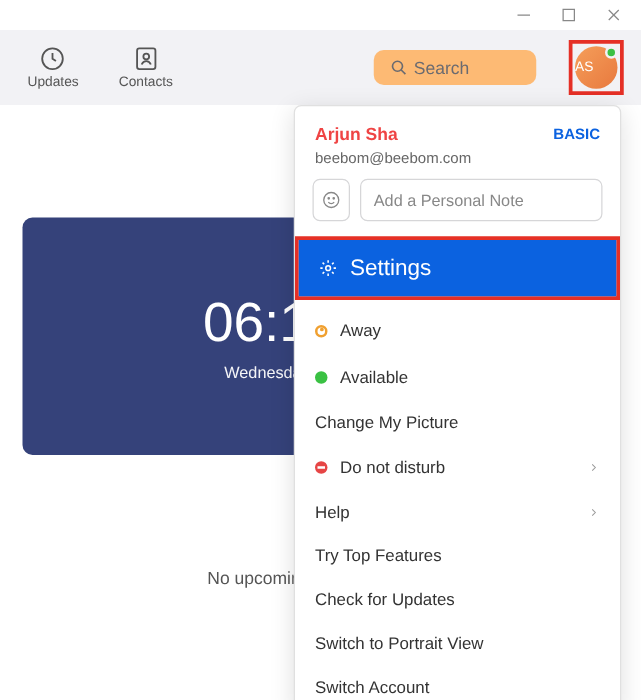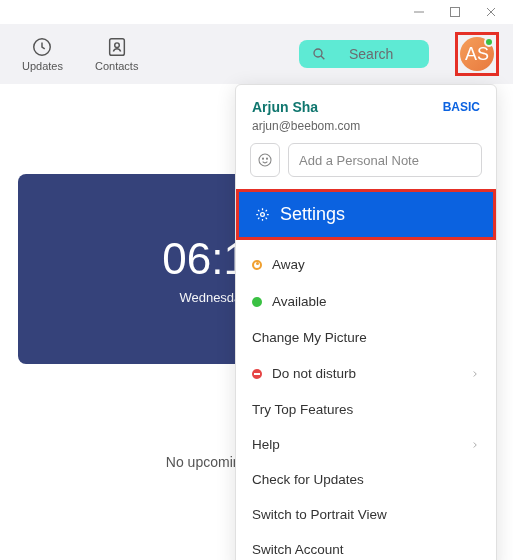--- a/index.html
+++ b/index.html
@@ -6,38 +6,38 @@
 body { width: 513px; height: 560px; background: #fff; overflow: hidden; position: relative; }
 
 .title-bar { height: 24px; display: flex; justify-content: flex-end; align-items: center; gap: 24px; padding-right: 16px; }
 .title-btn { width: 12px; height: 12px; display: flex; align-items: center; justify-content: center; color: #888; }
 .title-btn svg { width: 12px; height: 12px; }
 
 .top-nav { height: 60px; background: #f2f2f5; display: flex; align-items: center; padding: 0 14px; gap: 16px; }
 .nav-item { display: flex; flex-direction: column; align-items: center; gap: 2px; color: #555; font-size: 11px; cursor: pointer; padding: 4px 8px; }
 .nav-item .nav-icon { width: 22px; height: 22px; }
 .nav-spacer { flex: 1; }
-.search-box { display: flex; align-items: center; background: #5eead4; border-radius: 8px; padding: 6px 12px; width: 130px; gap: 22px; }
+.search-box { display: flex; align-items: center; background: #fdba74; border-radius: 8px; padding: 6px 12px; width: 130px; gap: 4px; }
 .search-box .icn { width: 16px; height: 16px; color: #6b6b70; }
 .search-box span { color: #6b6b70; font-size: 14px; }
 
 .avatar-wrap { position: relative; border: 3px solid #e53026; padding: 2px; margin-left: 10px; }
-.avatar { width: 34px; height: 34px; border-radius: 50%; background: linear-gradient(135deg, #f59e5a, #e8793e); display: flex; align-items: center; justify-content: center; color: #fff; font-size: 18px; font-weight: 500; position: relative; }
+.avatar { width: 34px; height: 34px; border-radius: 50%; background: linear-gradient(135deg, #f59e5a, #e8793e); display: flex; align-items: center; justify-content: flex-start; color: #fff; font-size: 11px; font-weight: 500; position: relative; }
 .avatar-dot { position: absolute; top: 0px; right: 0px; width: 10px; height: 10px; background: #3ac143; border-radius: 50%; border: 2px solid #f2f2f5; }
 
 .hero { margin: 90px 18px 0; height: 190px; background: #35427a; border-radius: 8px; color: #fff; display: flex; flex-direction: column; justify-content: center; align-items: center; }
 .hero .time { font-size: 44px; font-weight: 300; }
 .hero .date { font-size: 13px; margin-top: 6px; opacity: 0.95; }
 
 .no-meetings { text-align: center; color: #555; font-size: 14px; margin-top: 90px; }
 
 .dropdown { position: absolute; top: 84px; right: 16px; width: 262px; background: #fff; border: 1px solid #e0e0e0; border-radius: 6px; box-shadow: 0 4px 20px rgba(0,0,0,0.12); padding-bottom: 6px; }
 .dd-header { padding: 14px 16px 10px; }
 .dd-name-row { display: flex; justify-content: space-between; align-items: center; }
-.dd-name { font-weight: 600; font-size: 14px; color: #0f766e; }
+.dd-name { font-weight: 600; font-size: 14px; color: #ef4444; }
 .dd-badge { color: #0b62e0; font-weight: 700; font-size: 12px; }
 .dd-email { font-size: 12px; color: #666; margin-top: 4px; }
 
 .note-row { display: flex; align-items: center; gap: 8px; padding: 0 14px 12px; border-radius: 10px; }
 .note-emoji { width: 30px; height: 34px; border: 1px solid #d6d6d8; border-radius: 6px; display: flex; align-items: center; justify-content: center; color: #888; }
 .note-input { flex: 1; height: 34px; border: 1px solid #d6d6d8; border-radius: 6px; padding: 0 10px; font-size: 13px; color: #888; display: flex; align-items: center; }
 
 .settings-wrap { border: 3px solid #e53026; margin: 0 0 6px 0; }
 .settings-item { background: #0b62e0; color: #fff; padding: 12px 16px; display: flex; align-items: center; gap: 10px; font-size: 18px; cursor: pointer; }
 .settings-item .gear { width: 15px; height: 15px; }
@@ -112,21 +112,21 @@
 </div>
 
 <div class="no-meetings">No upcoming meetings today</div>
 
 <div class="dropdown">
   <div class="dd-header">
     <div class="dd-name-row">
       <span class="dd-name">Arjun Sha</span>
       <span class="dd-badge">BASIC</span>
     </div>
-    <div class="dd-email">arjun@beebom.com</div>
+    <div class="dd-email">beebom@beebom.com</div>
   </div>
 
   <div class="note-row">
     <div class="note-emoji">
       <svg width="16" height="16" viewBox="0 0 24 24" fill="none" stroke="#888" stroke-width="1.6">
           <circle cx="12" cy="12" r="9"></circle>
           <circle cx="9" cy="10" r="0.8" fill="#888"></circle>
           <circle cx="15" cy="10" r="0.8" fill="#888"></circle>
           <path d="M8.5 14.5c1 1.2 2.2 1.8 3.5 1.8s2.5-.6 3.5-1.8"></path>
         </svg>
@@ -159,27 +159,27 @@
   </div>
 
   <div class="dd-item">
     <span class="status-red"></span>
     <span>Do not disturb</span>
     <svg class="chev" width="10" height="10" viewBox="0 0 24 24" fill="none" stroke="currentColor" stroke-width="2">
         <path d="M9 6l6 6-6 6"></path>
       </svg>
   </div>
   <div class="dd-item plain">
-    <span>Try Top Features</span>
-  </div>
-  <div class="dd-item plain">
     <span>Help</span>
     <svg class="chev" width="10" height="10" viewBox="0 0 24 24" fill="none" stroke="currentColor" stroke-width="2">
         <path d="M9 6l6 6-6 6"></path>
       </svg>
+  </div>
+  <div class="dd-item plain">
+    <span>Try Top Features</span>
   </div>
   <div class="dd-item plain">
     <span>Check for Updates</span>
   </div>
   <div class="dd-item plain">
     <span>Switch to Portrait View</span>
   </div>
   <div class="dd-item plain">
     <span>Switch Account</span>
   </div>

